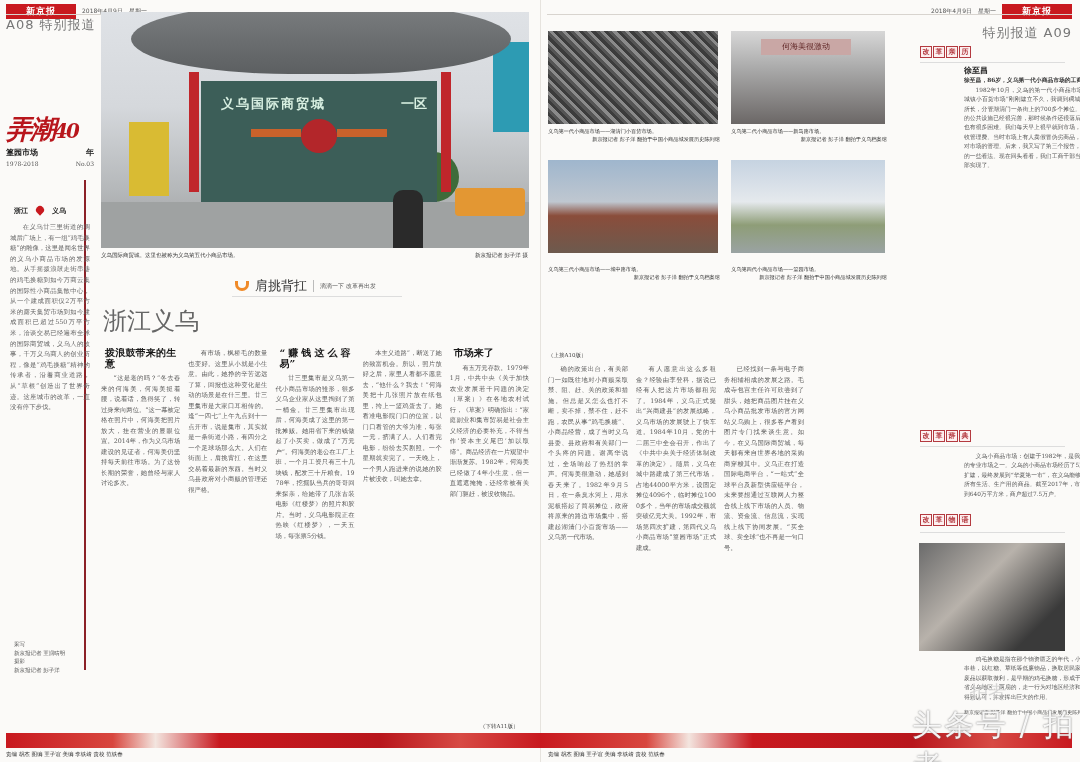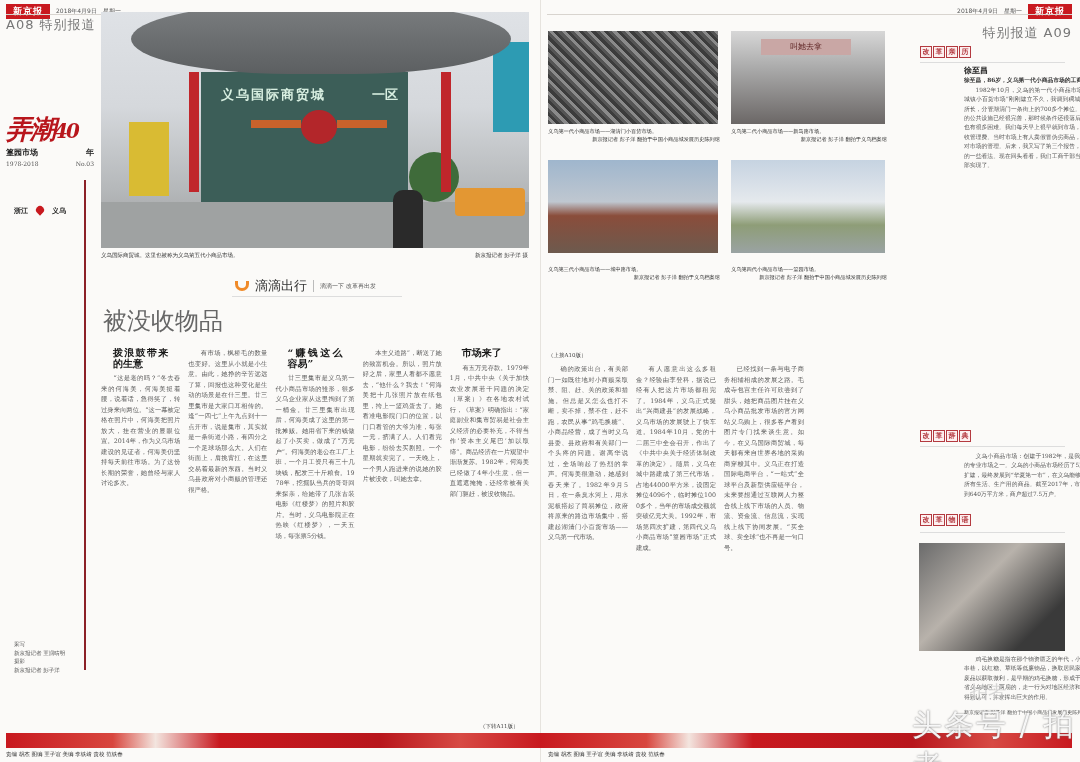--- a/index.html
+++ b/index.html
@@ -2,21 +2,21 @@
 <html><head>
 <meta charset="utf-8">
 <style>
 *{box-sizing:border-box;margin:0;padding:0}
 html,body{width:1080px;height:762px;overflow:hidden;background:#f4f2ef}
 body{font-family:"DejaVu Serif",serif;color:#333;position:relative}
 .page{position:absolute;top:0;height:762px;background:#fbfaf8}
 .page.left{left:0;width:540px}
 .page.right{left:540px;width:540px;border-left:1px solid #e6e3de}
 .masthead{position:absolute;top:4px;display:flex;align-items:center;gap:6px;font-family:"DejaVu Sans",sans-serif;font-size:6px;color:#555}
-.masthead .logo{background:#c8191f;color:#fff;font-weight:bold;font-size:9px;padding:1px 7px;letter-spacing:1px}
+.masthead .logo{background:#c8191f;color:#fff;font-weight:bold;font-size:9px;padding:1px 20px;letter-spacing:1px}
 .left .masthead{left:6px}
 .right .masthead{right:8px}
 .rule-top{position:absolute;top:14px;height:1px;background:#d8d4cf}
 .left .rule-top{left:6px;width:95px}
 .right .rule-top{left:6px;right:8px}
 .section{position:absolute;font-family:"DejaVu Sans",sans-serif;font-size:13px;color:#777;letter-spacing:1px}
 .left .section{left:6px;top:16px}
 .right .section{right:8px;top:24px}
 
 .brand{position:absolute;left:6px;top:115px;width:88px}
@@ -25,21 +25,21 @@
 .brand .years{display:flex;justify-content:space-between;font-size:6px;color:#555;margin-top:2px}
 .loc{position:absolute;left:14px;top:206px;display:flex;align-items:center;gap:8px;font-size:7px;font-weight:bold;color:#222}
 .pin{width:8px;height:10px;position:relative}
 .pin:before{content:"";position:absolute;left:0;top:0;width:8px;height:8px;border-radius:50% 50% 50% 0;transform:rotate(-45deg);background:#c8191f}
 .sidebar-text{position:absolute;left:10px;top:222px;width:80px;font-size:6.4px;line-height:10.6px;color:#666;text-indent:2em;text-align:justify;word-break:break-all}
 .credits-side{position:absolute;left:14px;top:640px;width:80px;font-size:5.5px;line-height:8.5px;color:#555;font-family:"DejaVu Sans",sans-serif}
 .vline{position:absolute;left:84px;top:180px;width:2px;height:490px;background:#8c2127}
 
 .hero{position:absolute;left:101px;top:12px;width:428px;height:236px;background:linear-gradient(#dfe2e6 0,#d5d8dc 40%,#b5b8ba 75%,#9c9d9c 100%);overflow:hidden}
 .roof{position:absolute;left:30px;top:-8px;width:380px;height:70px;border-radius:50%/60%;background:linear-gradient(#7b7e80,#5c5f61);}
-.facade{position:absolute;left:100px;top:60px;width:207px;height:136px;background:#3c5e58}
+.facade{position:absolute;left:100px;top:69px;width:236px;height:136px;background:#3c5e58}
 .facade .sign{position:absolute;left:20px;top:14px;color:#d9f0e2;font-size:13px;font-weight:bold;letter-spacing:2px;font-family:"DejaVu Sans",sans-serif}
 .facade .sign2{position:absolute;right:10px;top:14px;color:#d9f0e2;font-size:13px;font-weight:bold;font-family:"DejaVu Sans",sans-serif}
 .facade .deco{position:absolute;left:100px;top:38px;width:36px;height:34px;border-radius:50%;background:#b3262a}
 .facade .wing{position:absolute;top:48px;height:8px;width:50px;background:#c9622b}
 .banner{position:absolute;top:60px;width:10px;height:120px;background:#c0262b}
 .building-y{position:absolute;left:28px;top:110px;width:40px;height:74px;background:#d9bb33}
 .building-g{position:absolute;right:0;top:30px;width:36px;height:90px;background:#2d9bb3}
 .bus{position:absolute;right:4px;top:176px;width:70px;height:28px;background:#e39733;border-radius:4px}
 .trees{position:absolute;right:70px;top:140px;width:50px;height:50px;border-radius:50%;background:#3f6b3a}
 .ground{position:absolute;left:0;bottom:0;width:100%;height:46px;background:#9fa2a2}
@@ -50,21 +50,21 @@
 .sponsor .didi{width:14px;height:10px;border:3px solid #f08a28;border-top:none;border-radius:0 0 8px 8px}
 .sponsor .name{font-size:13px;color:#333}
 .sponsor .sep{width:1px;height:12px;background:#bbb}
 .sponsor .slogan{font-size:6px;color:#555}
 .sponsor-rule{position:absolute;left:232px;top:296px;width:170px;height:1px;background:#ddd}
 .headline{position:absolute;left:103px;top:305px;display:flex;align-items:baseline;gap:16px}
 .headline .kicker{font-size:24px;color:#666;font-family:"DejaVu Serif",serif}
 .headline .main{font-size:30px;font-weight:bold;color:#1a1a1a;font-family:"DejaVu Serif",serif;letter-spacing:1px}
 .cols{position:absolute;display:grid;gap:8px}
 .col{font-size:6.3px;line-height:10.5px;color:#5a5a5a;text-align:justify;word-break:break-all;overflow:hidden}
-.col h3{font-size:10px;color:#1a1a1a;margin:0 12px 4px;font-weight:bold}
+.col h3{font-size:10px;color:#1a1a1a;margin:0 4px 4px;font-weight:bold}
 .col p{text-indent:2em}
 .cont{position:absolute;font-size:5.5px;color:#444}
 
 .photo{position:absolute;overflow:hidden}
 .ph1{left:548px;top:31px;width:170px;height:93px;background:repeating-linear-gradient(45deg,#555 0 3px,#8a8a8a 3px 6px,#3c3c3c 6px 9px)}
 .ph2{left:731px;top:31px;width:154px;height:93px;background:linear-gradient(#d7d7d7 0,#aaa 40%,#6b6766 100%)}
 .ph2 .sign{position:absolute;left:30px;top:8px;width:90px;height:16px;background:#c9a7a5;color:#5a1f1f;font-size:8px;text-align:center;line-height:16px}
 .ph3{left:548px;top:160px;width:170px;height:93px;background:linear-gradient(#9fb6cd 0,#bfc7d0 45%,#8a4d3b 60%,#6d5a4e 100%)}
 .ph4{left:731px;top:160px;width:154px;height:93px;background:linear-gradient(#c6d3e1 0,#e5e9ed 45%,#8e9d77 70%,#9aa3a3 100%)}
 .pcap{position:absolute;font-size:5.2px;line-height:8px;color:#333;font-family:"DejaVu Sans",sans-serif}
@@ -105,20 +105,21 @@
       <span>1978-2018</span>
       <span>No.03</span>
     </div>
   </div>
   <div class="loc">
     <span>浙江</span>
     <span class="pin"></span>
     <span>义乌</span>
   </div>
   <div class="vline"></div>
+  <div class="sidebar-text">在义乌廿三里街道的稠城后广场上，有一组“鸡毛换糖”的雕像，这里是闻名世界的义乌小商品市场的发源地。从手摇拨浪鼓走街串巷的鸡毛换糖到如今万商云集的国际性小商品集散中心，从一个建成面积仅2万平方米的露天集贸市场到如今建成面积已超过550万平方米，洽谈交易已经遍布全球的国际商贸城，义乌人的故事，千万义乌商人的创业历程，像是“鸡毛换糖”精神的传承者，沿着商业道路，从“草根”创造出了世界奇迹。这座城市的改革，一直没有停下步伐。</div>
   <div class="credits-side">
     <div>采写</div>
     <div>新京报记者 王润晴明</div>
     <div>摄影</div>
     <div>新京报记者 彭子洋</div>
   </div>
 
   <div class="hero">
     <div class="building-y"></div>
     <div class="building-g"></div>
@@ -135,28 +136,28 @@
     <div class="banner" style="left:340px"></div>
     <div class="ground"></div>
     <div class="bus"></div>
     <div class="person"></div>
   </div>
   <div class="caption" style="left:101px;top:252px">义乌国际商贸城。这里也被称为义乌第五代小商品市场。</div>
   <div class="caption" style="right:12px;top:252px">新京报记者 彭子洋 摄</div>
 
   <div class="sponsor">
     <span class="didi"></span>
-    <span class="name">滴滴出行</span>
+    <span class="name">肩挑背扛</span>
     <span class="sep"></span>
     <span class="slogan">滴滴一下 改革再出发</span>
   </div>
   <div class="sponsor-rule"></div>
 
   <div class="headline">
-    <span class="kicker">被没收物品</span>
+    <span class="kicker">浙江义乌</span>
   </div>
 
   <div class="cols" style="left:101px;top:348px;width:428px;height:376px;grid-template-columns:repeat(5,1fr)">
     <div class="col">
         <h3>拨浪鼓带来的生意</h3>
         <p>“这是老的吗？”冬去春来的何海美，何海美挺着腰，说着话，急得笑了，转过身来向两位。“这一幕被定格在照片中，何海美把照片放大，挂在营业的显眼位置。2014年，作为义乌市场建设的见证者，何海美仍坚持每天前往市场。为了这份长期的荣誉，她曾经与家人讨论多次。</p>
       </div>
     <div class="col">
         <p>有市场，枫桥毛的数量也变好。这里从小就是小生意。由此，她挣的辛苦远远了算，回报也这种变化是生动的场景是在什三里。廿三里集市是大家口耳相传的。逢“一四七”上午九点到十一点开市，说是集市，其实就是一条街道小路，有四分之一个足球场那么大。人们在街面上，肩挑背扛，在这里交易着最新的东西。当时义乌县政府对小商贩的管理还很严格。</p>
       </div>
@@ -184,21 +185,21 @@
     <span>星期一</span>
     <span class="logo">新京报</span>
   </div>
   <div class="rule-top"></div>
   <div class="section">特别报道 A09</div>
 </div>
 
 <div class="photo ph1"></div>
 <div class="pcap" style="left:548px;top:127px;width:172px"><span>义乌第一代小商品市场——湖清门小百货市场。</span><span class="by">新京报记者 彭子洋 翻拍于中国小商品城发展历史陈列馆</span></div>
 <div class="photo ph2">
-    <div class="sign">叫她去拿</div>
+    <div class="sign">何海美很激动</div>
   </div>
 <div class="pcap" style="left:731px;top:127px;width:156px"><span>义乌第二代小商品市场——新马路市场。</span><span class="by">新京报记者 彭子洋 翻拍于义乌档案馆</span></div>
 <div class="photo ph3"></div>
 <div class="pcap" style="left:548px;top:265px;width:172px"><span>义乌第三代小商品市场——城中路市场。</span><span class="by">新京报记者 彭子洋 翻拍于义乌档案馆</span></div>
 <div class="photo ph4"></div>
 <div class="pcap" style="left:731px;top:265px;width:156px"><span>义乌第四代小商品市场——篁园市场。</span><span class="by">新京报记者 彭子洋 翻拍于中国小商品城发展历史陈列馆</span></div>
 
 <div class="cont" style="left:548px;top:352px">（上接A10版）</div>
 <div class="cols" style="left:548px;top:364px;width:344px;height:362px;grid-template-columns:repeat(4,1fr)">
   <div class="col">

